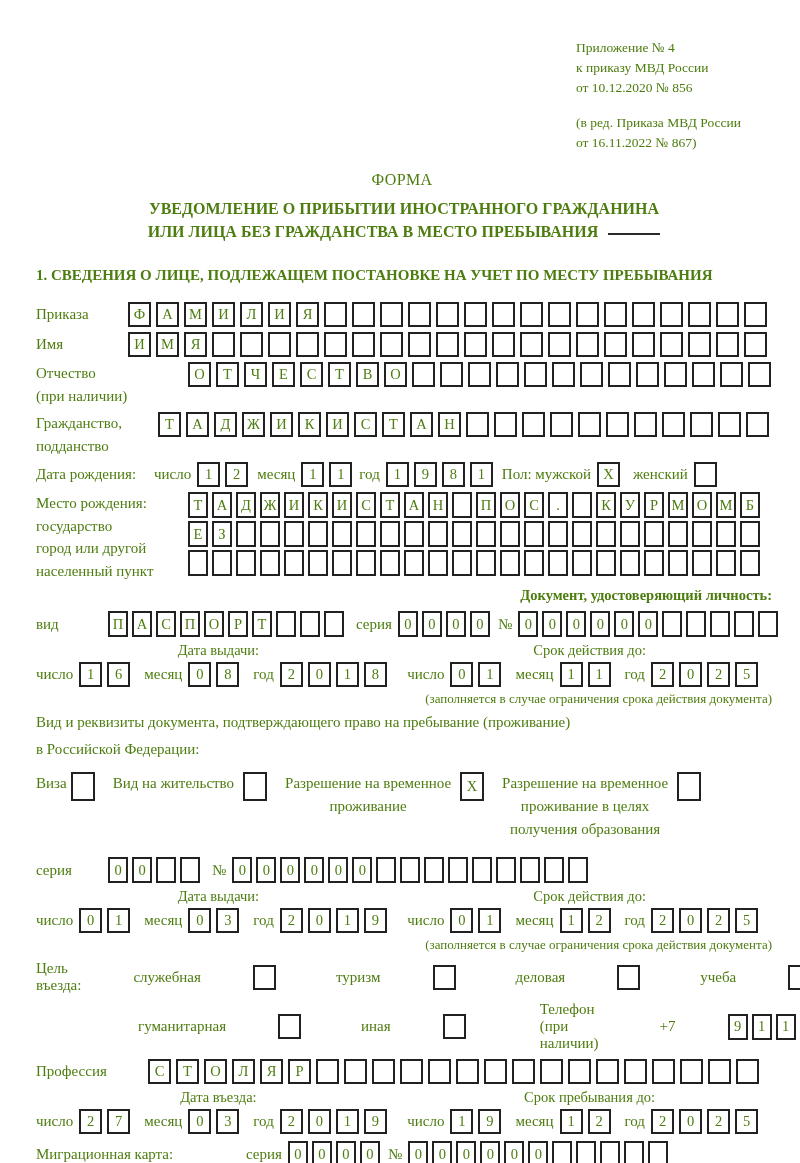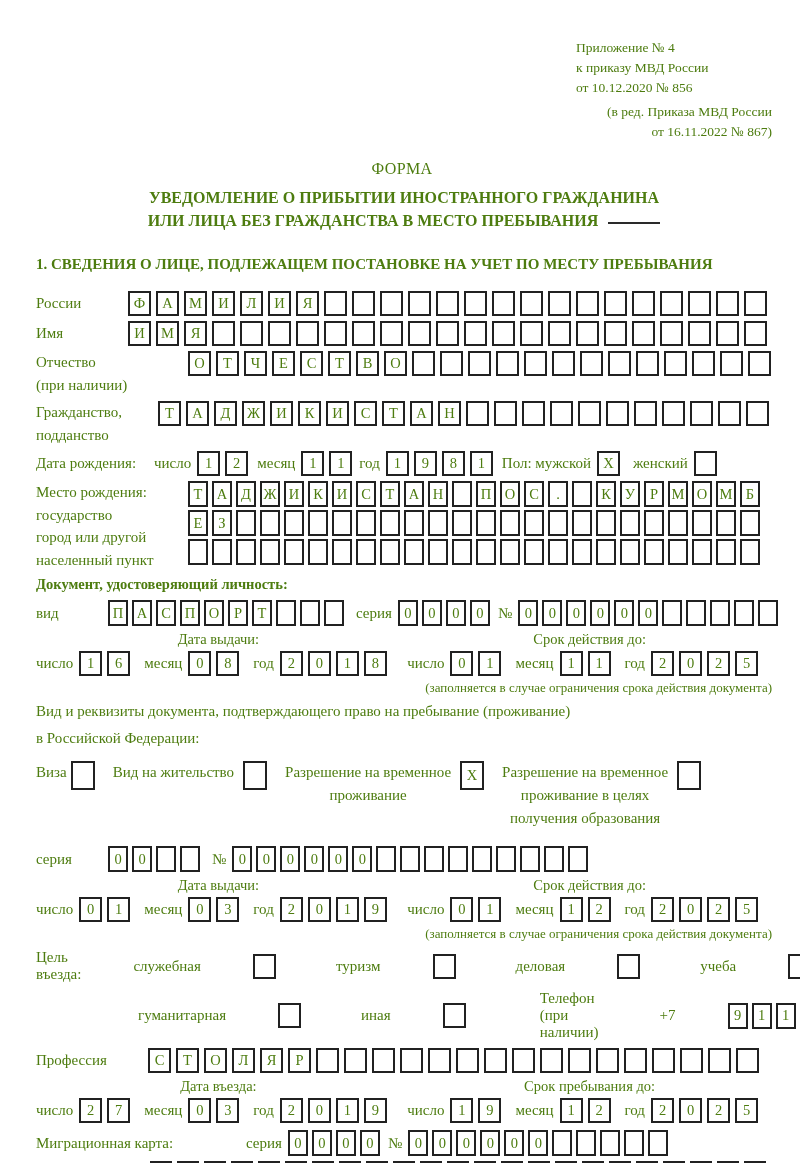--- a/index.html
+++ b/index.html
@@ -1,39 +1,39 @@
 <!DOCTYPE html>
 <html><head>
 <meta charset="utf-8">
 <style>
   html,body{margin:0;padding:0;background:#fff;}
   .page{width:800px;height:1163px;box-sizing:border-box;padding:38px 28px 0 36px;
         font-family:"Liberation Serif","DejaVu Serif",serif;color:#4d7c0f;background:#fff;overflow:hidden;}
   .appendix{width:196px;margin-left:auto;font-size:13.5px;line-height:20px;}
-  .appendix .amend{margin-top:4px;text-align:right;}
+  .appendix .amend{margin-top:15px;}
   .forma{font-weight:400;text-align:center;font-size:16px;margin:18px 4px 2px 0;letter-spacing:.4px;}
   .title{font-weight:700;text-align:center;font-size:16px;line-height:23px;margin-top:8px;}
   .blank{display:inline-block;width:52px;height:2px;background:#2a2a2a;margin-left:10px;vertical-align:2px;}
   .sec-head{font-weight:700;font-size:15px;margin:24px 0 18px;}
   .row{display:flex;align-items:flex-start;margin-bottom:5px;}
   .row.mid{align-items:center;}
   .lbl{font-size:15px;line-height:25px;flex:none;}
   .lbl-stack{flex:none;font-size:15px;line-height:22.5px;}
   .w92{width:92px}.w152{width:152px}.w122{width:122px}.w72{width:72px}.w112{width:112px}.w114{width:114px}.w170{width:172px}
   .cells{display:flex;flex:none;}
   .cell{flex:none;display:flex;align-items:center;justify-content:center;box-sizing:border-box;
         width:23px;height:25px;border:2px solid #212121;margin-right:5px;font-size:14.5px;background:#fff;}
   .sm .cell{width:20px;height:26px;margin-right:4px;}
   .tight .cell{width:22px;height:26px;margin-right:5px;}
   .cb{margin-left:9px;}
   .cb .cell{width:24px;height:29px;}
   .mb3{margin-bottom:3px;}
   .inline-lbl{font-size:15px;line-height:25px;flex:none;margin-right:6px;}
   .ml8{margin-left:8px;}.ml4{margin-left:4px;}
-  .center-bold{text-align:left;font-weight:700;font-size:14.5px;margin:3px 0 7px;}
+  .center-bold{text-align:right;font-weight:700;font-size:14.5px;margin:3px 0 7px;}
   .dates{display:flex;justify-content:space-between;margin-bottom:7px;}
   .date-head{text-align:center;font-size:14.5px;margin-bottom:3px;}
   .dategroup{display:flex;align-items:center;}
   .dategroup .cells{margin-right:9px;}
   .date-note{font-size:13px;margin-top:4px;text-align:right;white-space:nowrap;}
   .text-line{font-size:15px;margin:2px 0 10px;}
   .options{display:flex;align-items:flex-start;margin:14px 0 16px;}
   .opt{display:flex;align-items:flex-start;margin-right:13px;}
   .opt-text{font-size:15px;line-height:23px;}
   .opt-text.c{text-align:center;}
@@ -62,21 +62,21 @@
   <div class="title">
     <div>УВЕДОМЛЕНИЕ О ПРИБЫТИИ ИНОСТРАННОГО ГРАЖДАНИНА</div>
     <div>
       <span>ИЛИ ЛИЦА БЕЗ ГРАЖДАНСТВА В МЕСТО ПРЕБЫВАНИЯ</span><span class="blank"></span>
     </div>
   </div>
 
   <div class="sec-head">1. СВЕДЕНИЯ О ЛИЦЕ, ПОДЛЕЖАЩЕМ ПОСТАНОВКЕ НА УЧЕТ ПО МЕСТУ ПРЕБЫВАНИЯ</div>
 
   <div class="row mid">
-    <div class="lbl w92">России</div>
+    <div class="lbl w92">Приказа</div>
     <div class="cells">
         <span class="cell">Ф</span>
         <span class="cell">А</span>
         <span class="cell">М</span>
         <span class="cell">И</span>
         <span class="cell">Л</span>
         <span class="cell">И</span>
         <span class="cell">Я</span>
         <span class="cell"></span>
         <span class="cell"></span>

